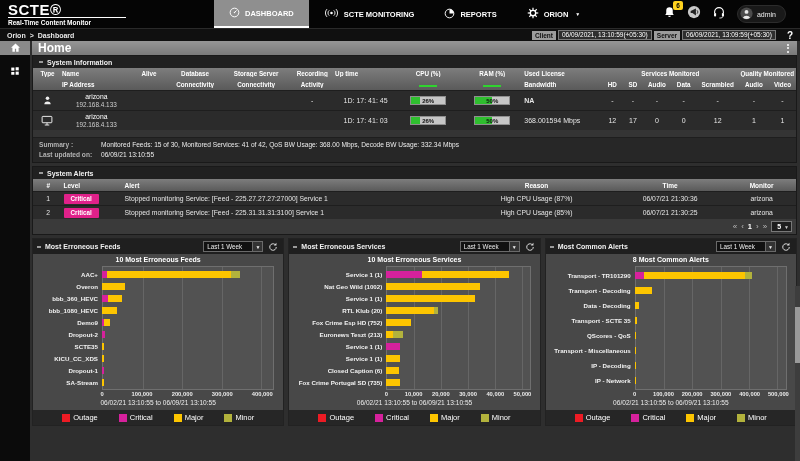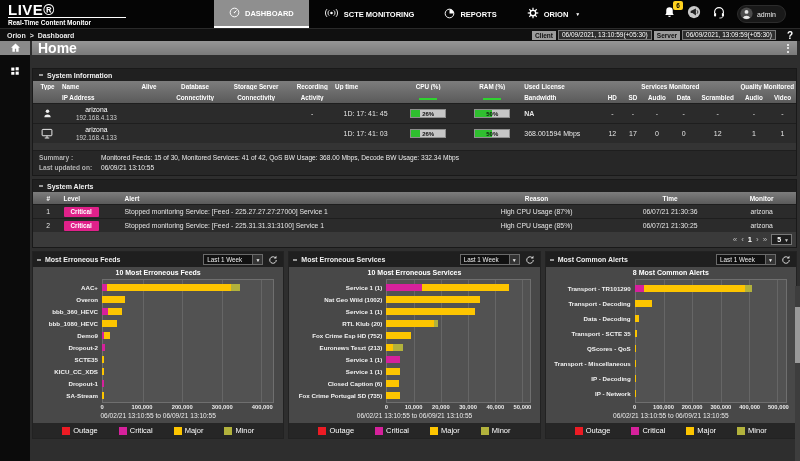--- a/index.html
+++ b/index.html
@@ -32,21 +32,21 @@
   .help{margin-left:9px;font-size:10px;font-weight:bold;color:#fff;cursor:pointer;}
 
   
   .workspace{flex:1;display:flex;position:relative;overflow:hidden;}
   .sidebar{width:30px;background:#0b0b0b;flex-shrink:0;display:flex;flex-direction:column;align-items:center;}
   .side-btn{width:30px;height:14px;display:flex;align-items:center;justify-content:center;cursor:pointer;}
   .side-btn.active{background:#8a8a8a;}
   .side-btn + .side-btn{margin-top:9px;}
   .content{flex:1;background:#2e2e2e;padding:0 3px 0 2px;display:flex;flex-direction:column;overflow:hidden;}
 
-  .homebar{height:14px;background:linear-gradient(#969696,#7a7a7a);display:flex;align-items:center;padding:0 6px;font-size:14px;font-weight:bold;margin-bottom:13px;}
+  .homebar{height:14px;background:linear-gradient(#969696,#7a7a7a);display:flex;align-items:center;padding:0 6px;font-size:12px;font-weight:bold;margin-bottom:0;}
   .kebab{margin-left:auto;display:flex;flex-direction:column;gap:1.5px;cursor:pointer;padding:0 2px;}
   .kebab i{width:2px;height:2px;background:#fff;border-radius:50%;display:block;}
 
   .panel{background:#3a3a3a;border:1px solid #191919;margin-bottom:3px;}
   .panel-title{height:12px;background:#202020;display:flex;align-items:center;gap:4px;padding:0 6px;font-size:7px;font-weight:bold;color:#f0f0f0;}
   .collapse-dot{width:4px;height:2px;background:#9a9a9a;display:inline-block;}
 
   
   .si-grid{display:grid;grid-template-columns:3.8% 9% 4.8% 7.3% 8.7% 6% 8% 8.4% 8.4% 10.2% 2.7% 2.7% 3.6% 3.4% 5.5% 4% 3.5%;align-items:center;}
   .si-h{background:linear-gradient(#7d7d7d,#5a5a5a);grid-auto-rows:11px;font-size:6.3px;font-weight:bold;color:#fff;}
@@ -121,21 +121,21 @@
   .vscroll{position:absolute;right:0;top:245px;bottom:0;width:5px;background:#3d3d3d;}
   .vscroll .thumb{position:absolute;top:12%;height:32%;left:0;right:0;background:#9a9a9a;}
 </style>
 </head>
 <body>
 
 <div class="app">
 
   <header class="topbar">
     <div class="brand">
-      <div class="brand-name">LIVE®</div>
+      <div class="brand-name">SCTE®</div>
       <div class="brand-tag">Real-Time Content Monitor</div>
     </div>
     <nav class="mainnav">
       <div class="nav-item active">
         <span><svg width="11" height="11" viewBox="0 0 16 16">
               <circle cx="8" cy="8" r="6.3" stroke="#fff" stroke-width="1.4" fill="none"></circle>
               <path d="M8 8l3-3" stroke="#fff" stroke-width="1.4"></path>
               <circle cx="8" cy="8" r="1.1" fill="#fff"></circle>
             </svg></span>
         <span>DASHBOARD</span>

